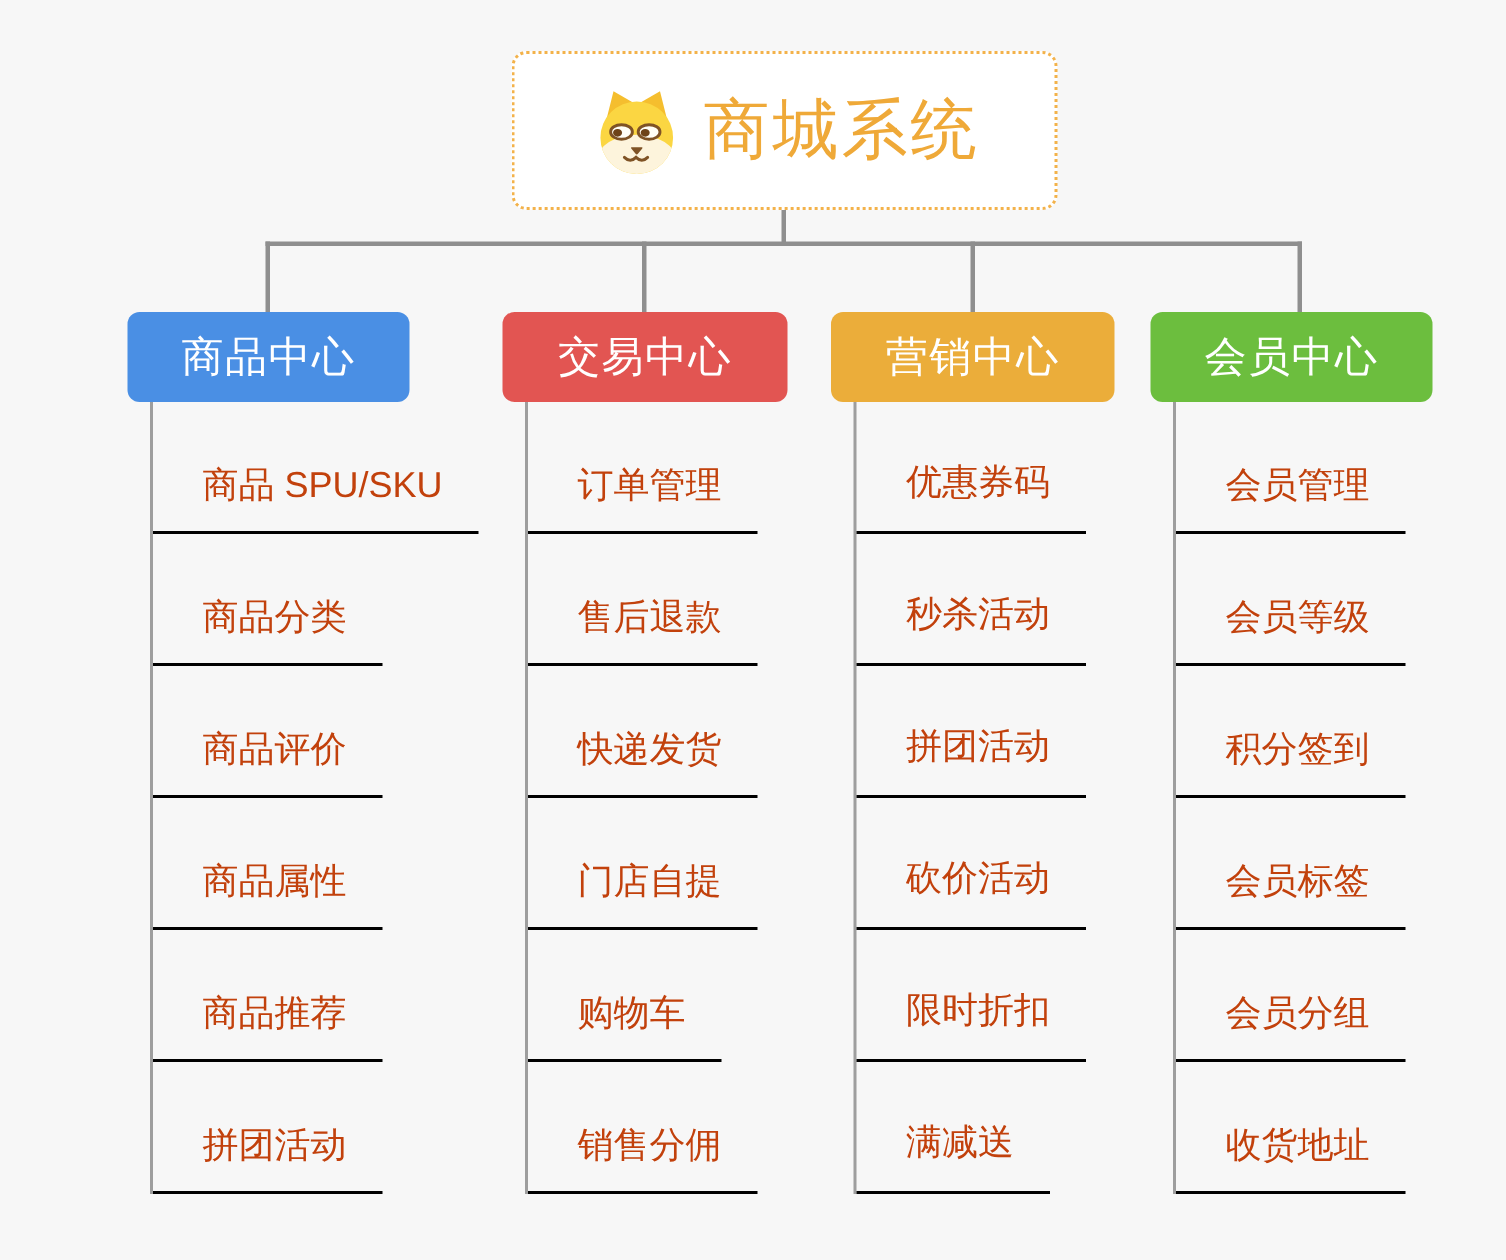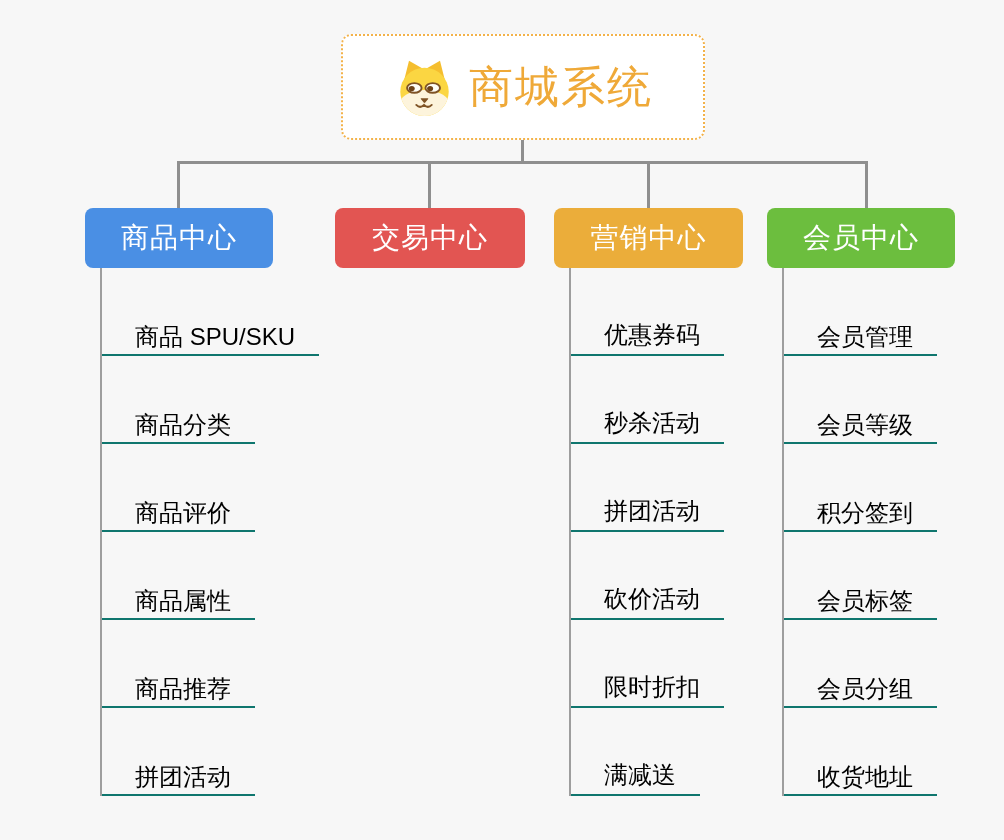--- a/index.html
+++ b/index.html
@@ -87,24 +87,24 @@
     margin-left: 15px;
     border-left: 2px solid #9e9e9e;
   }
   .child-row {
     height: 88px;
     display: flex;
     align-items: flex-end;
   }
   .child-topic {
     display: inline-block;
-    border-bottom: 2px solid #0f766e;
-    padding: 0 24px 3px 33px;
+    border-bottom: 2px solid #000000;
+    padding: 0 24px 16px 33px;
     font-size: 24px;
-    color: #000000;
+    color: #c2410c;
     line-height: 1.15;
     white-space: nowrap;
     cursor: pointer;
   }
 </style>
 </head>
 <body>
 
 <div class="canvas">
 
@@ -163,20 +163,40 @@
           <span class="child-topic">商品推荐</span>
         </div>
       <div class="child-row">
           <span class="child-topic">拼团活动</span>
         </div>
     </div>
   </div>
 
   <div class="branch branch-2">
     <div class="branch-box" style="background-color: rgb(226, 85, 82);">交易中心</div>
+    <div class="branch-children">
+      <div class="child-row">
+          <span class="child-topic">订单管理</span>
+        </div>
+      <div class="child-row">
+          <span class="child-topic">售后退款</span>
+        </div>
+      <div class="child-row">
+          <span class="child-topic">快递发货</span>
+        </div>
+      <div class="child-row">
+          <span class="child-topic">门店自提</span>
+        </div>
+      <div class="child-row">
+          <span class="child-topic">购物车</span>
+        </div>
+      <div class="child-row">
+          <span class="child-topic">销售分佣</span>
+        </div>
+    </div>
   </div>
 
   <div class="branch branch-3">
     <div class="branch-box" style="background-color: rgb(235, 173, 58);">营销中心</div>
     <div class="branch-children">
       <div class="child-row">
           <span class="child-topic">优惠券码</span>
         </div>
       <div class="child-row">
           <span class="child-topic">秒杀活动</span>

